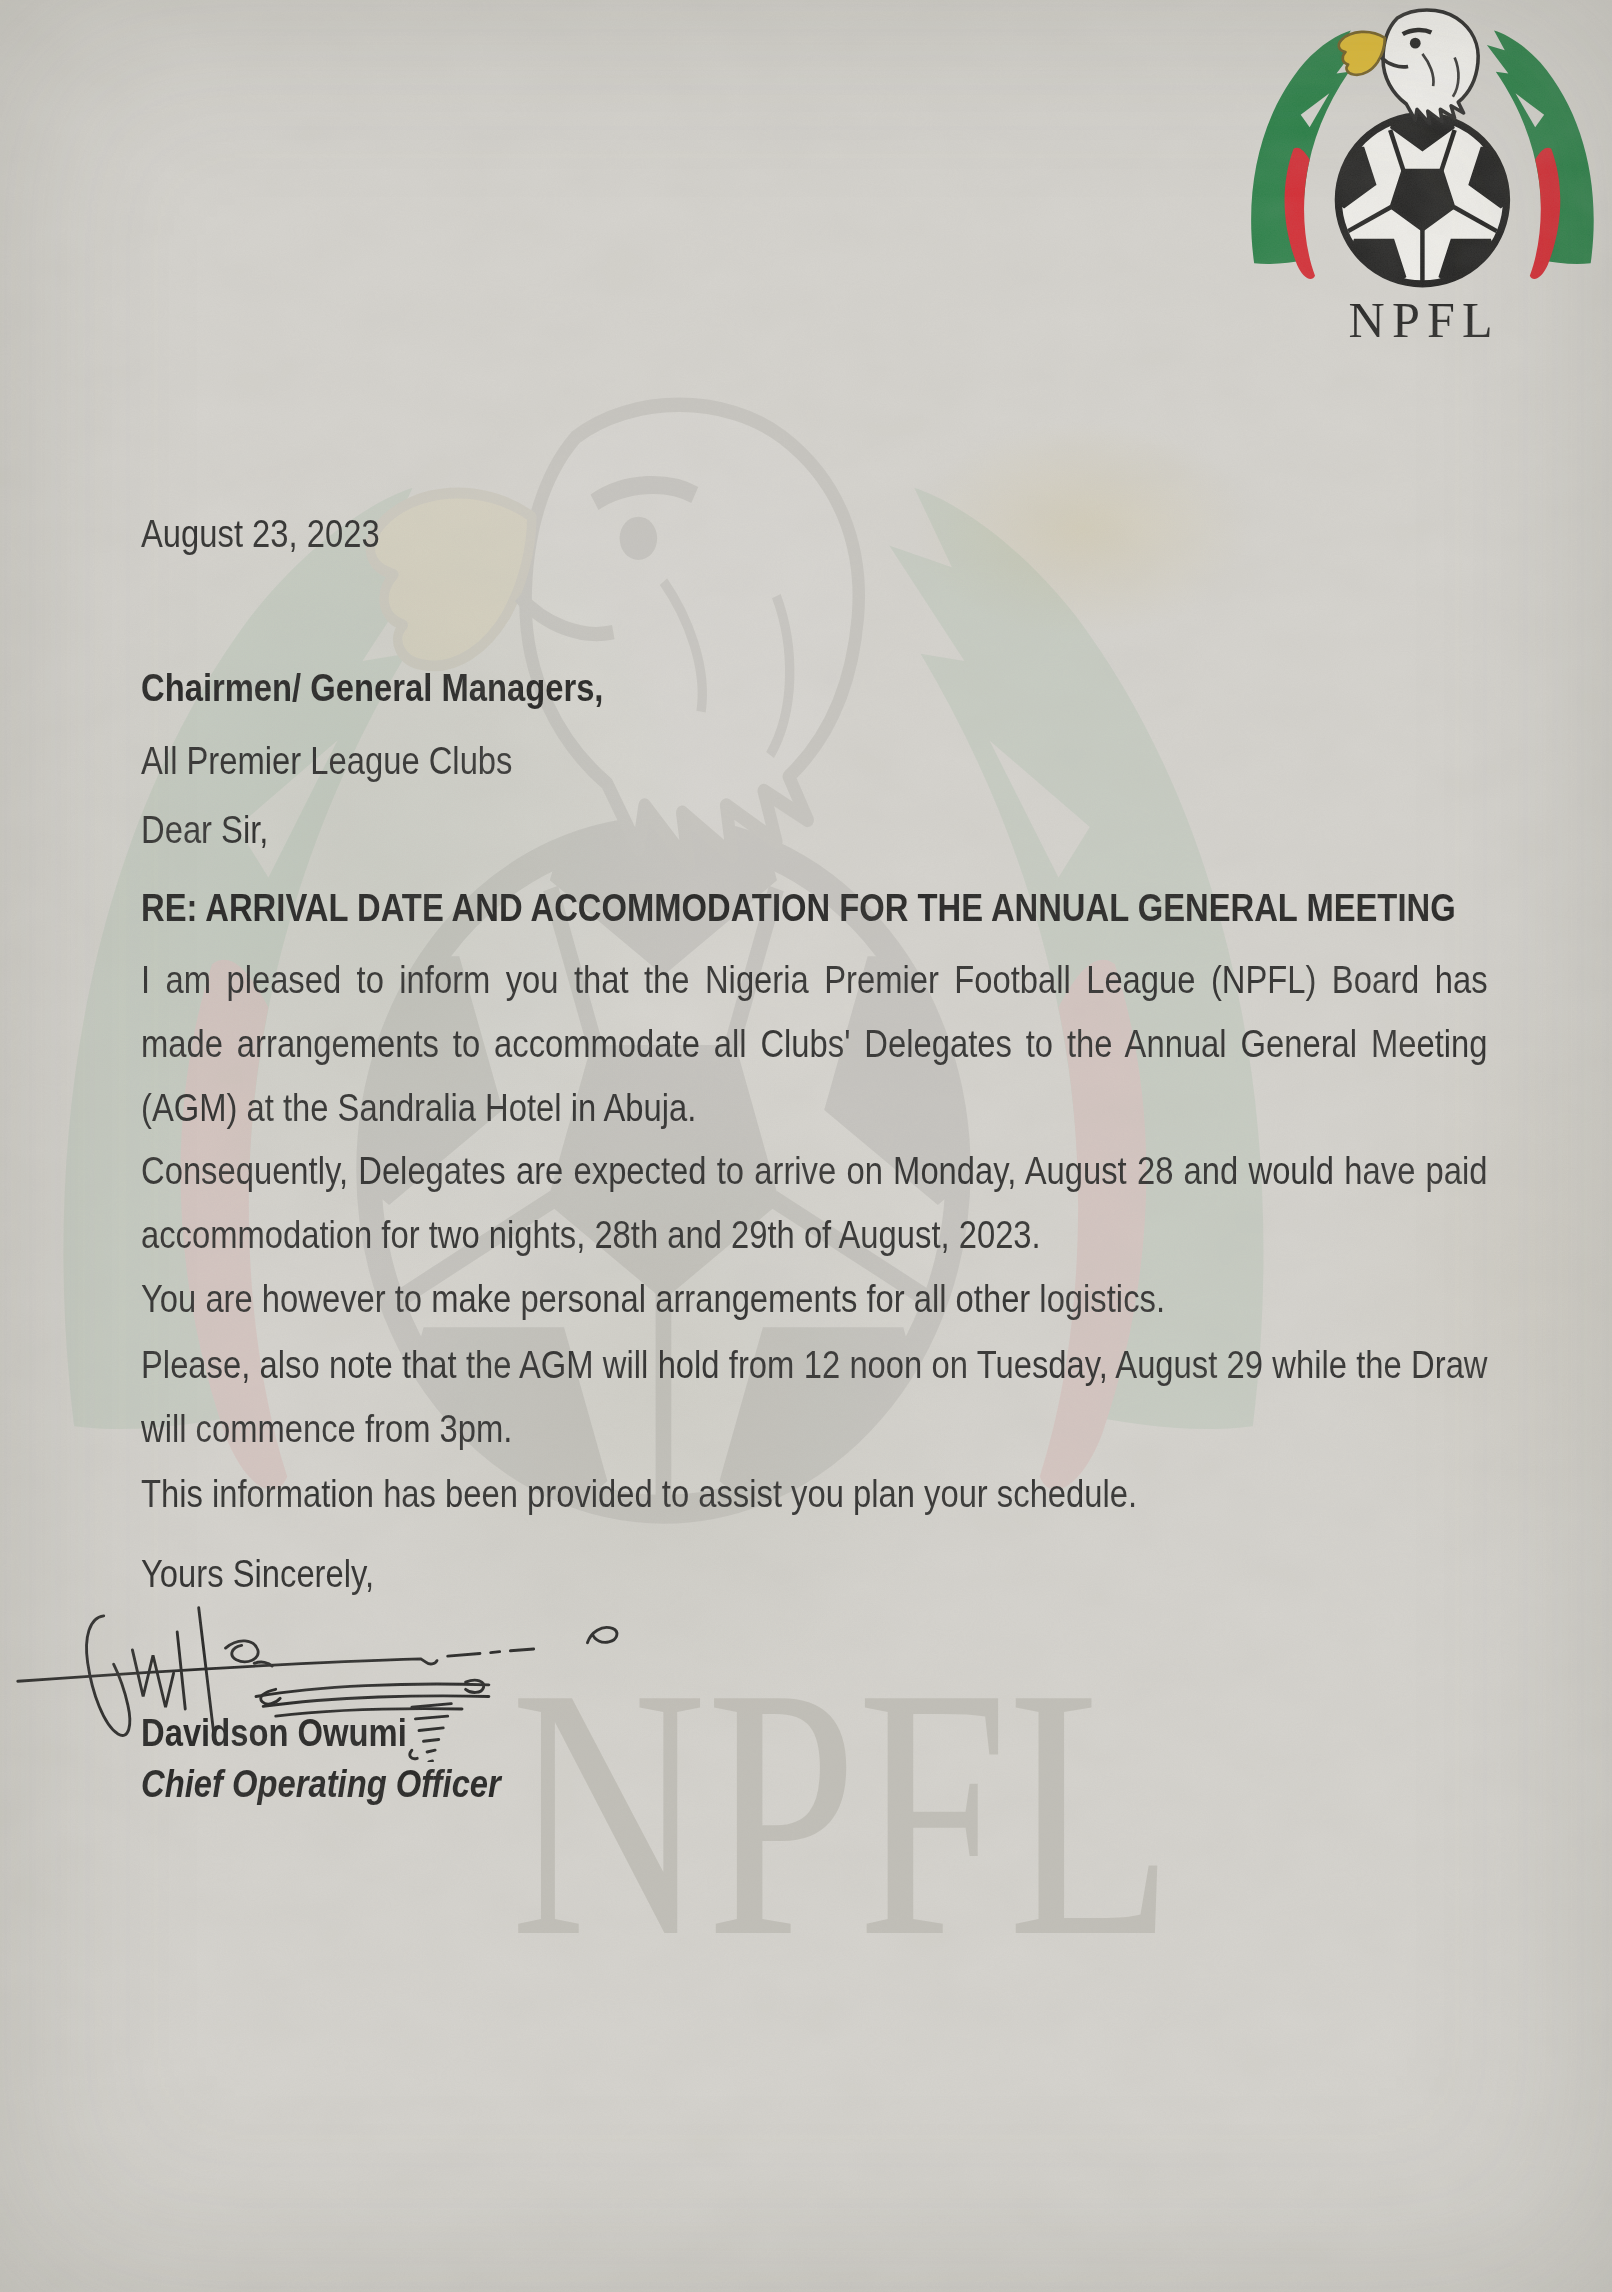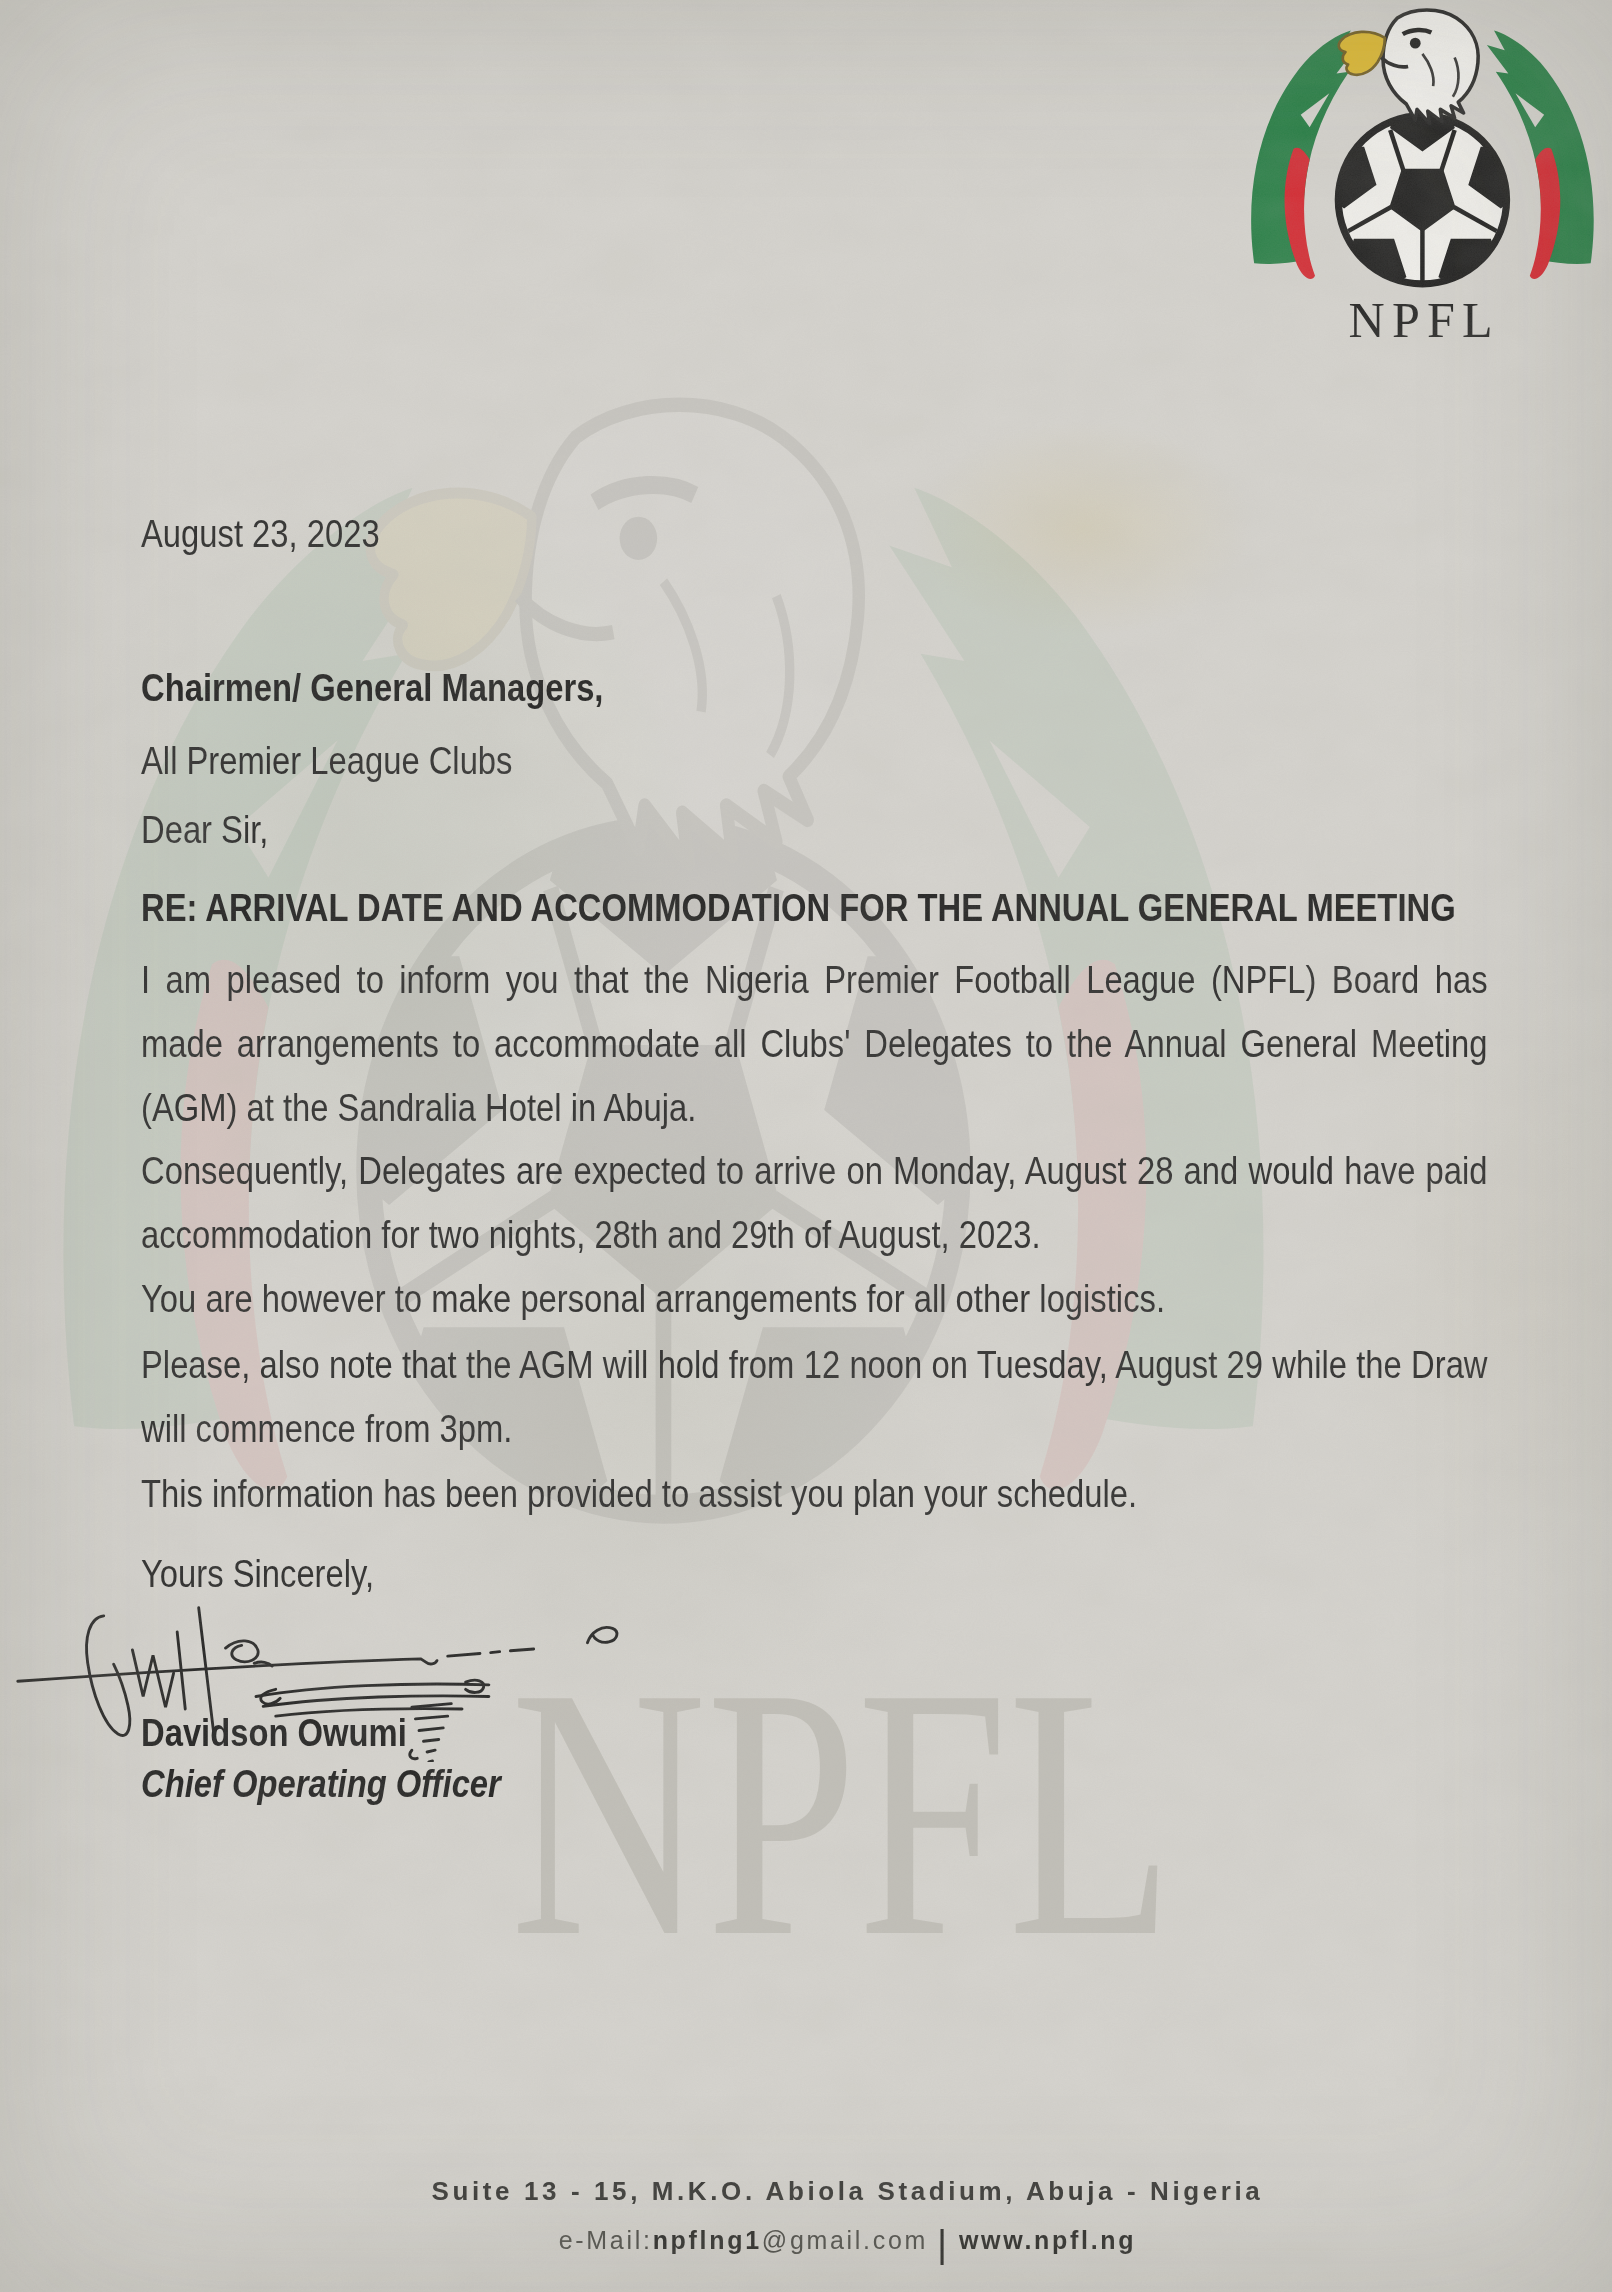--- a/index.html
+++ b/index.html
@@ -139,26 +139,20 @@
     <path d="M278,112 c70,-12 170,-16 260,-13 m-252,24 c80,-11 180,-13 252,-11 m-238,22 c66,-8 150,-9 208,-8"></path>
     <path d="M300,104 c-14,3 -20,9 -15,14 c5,5 15,2 20,-4"></path>
     <path d="M512,96 c12,-5 22,-1 20,6 c-2,7 -14,7 -20,2"></path>
     <path d="M496,120 l-44,4 m40,10 l-36,3 m31,10 l-27,3 m22,10 l-17,2 m13,10 l-9,2 m6,10 l-4,1"></path>
     <path d="M452,172 c-5,6 -1,11 6,9"></path>
   </svg>
 
   <div class="txt bold" style="top:1701px">Davidson Owumi</div>
   <div class="txt bold italic" style="top:1752px">Chief Operating Officer</div>
 
-  <div class="footer">
-    <div class="footer-line1">Suite 13 - 15, M.K.O. Abiola Stadium, Abuja - Nigeria</div>
-    <div class="footer-line2">
-      <span class="light">e-Mail:</span><span class="heavy">npflng1</span><span class="light">@gmail.com</span><span class="sep-bar">|</span><span class="heavy">www.npfl.ng</span>
-    </div>
-  </div>
 
   <svg class="noise" viewBox="0 0 1801 2560" width="1613" height="2293">
     <filter id="grainFine">
         <feTurbulence type="fractalNoise" baseFrequency="0.7" numOctaves="2" seed="7"></feTurbulence>
       <feColorMatrix type="matrix" values="0 0 0 0 0.45  0 0 0 0 0.44  0 0 0 0 0.41  0.55 0.55 0.55 0 0"></feColorMatrix>
       </filter>
     <filter id="grainCoarse">
         <feTurbulence type="fractalNoise" baseFrequency="0.012 0.018" numOctaves="3" seed="11"></feTurbulence>
       <feColorMatrix type="matrix" values="0 0 0 0 0.50  0 0 0 0 0.49  0 0 0 0 0.45  0.5 0.5 0.5 0 0"></feColorMatrix>
       </filter>

